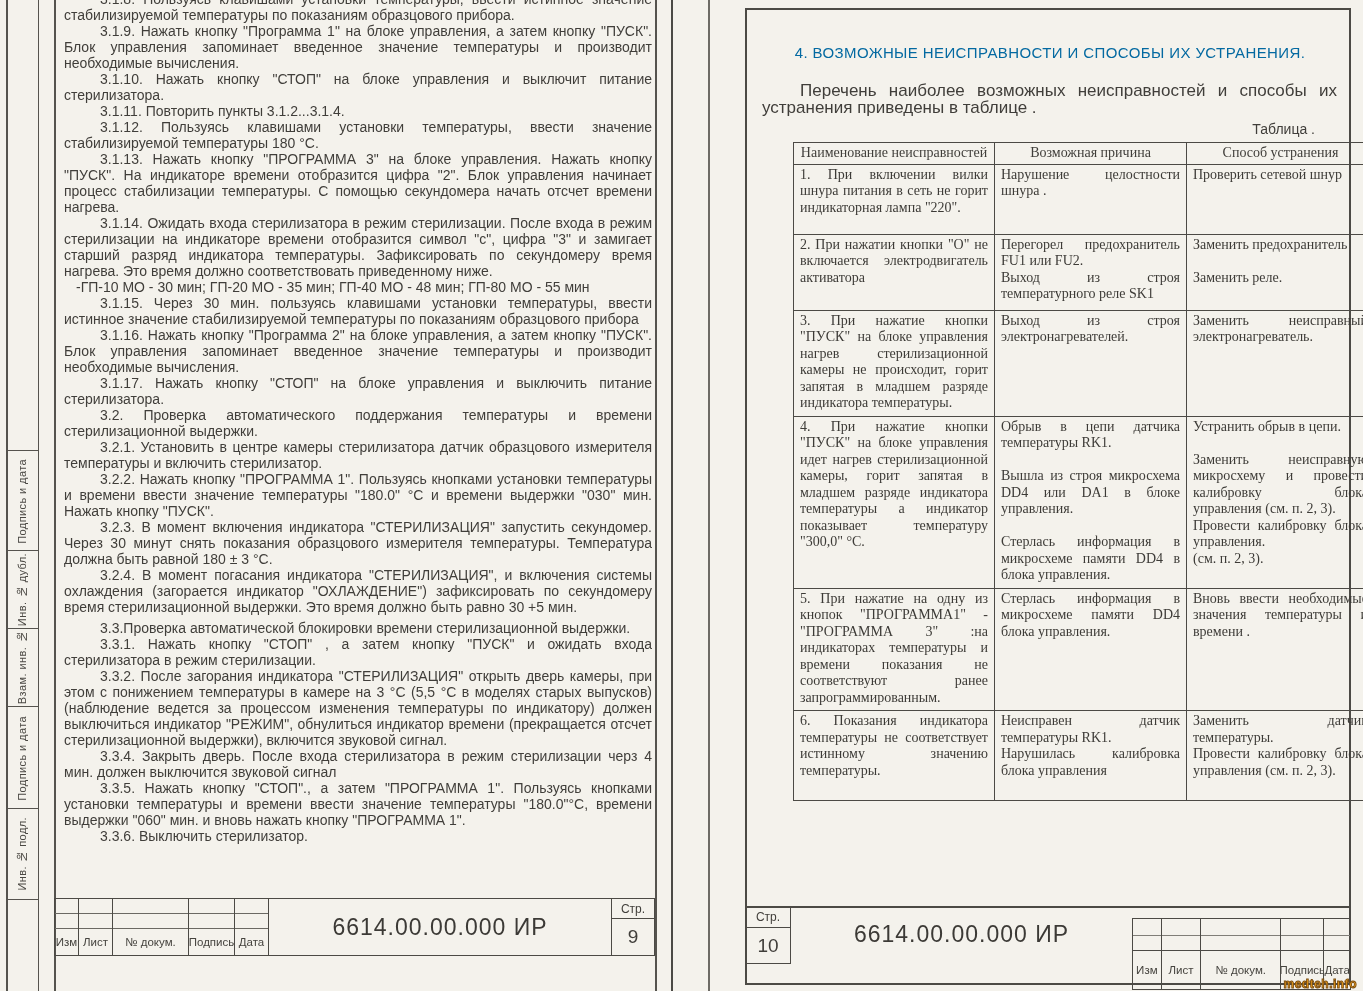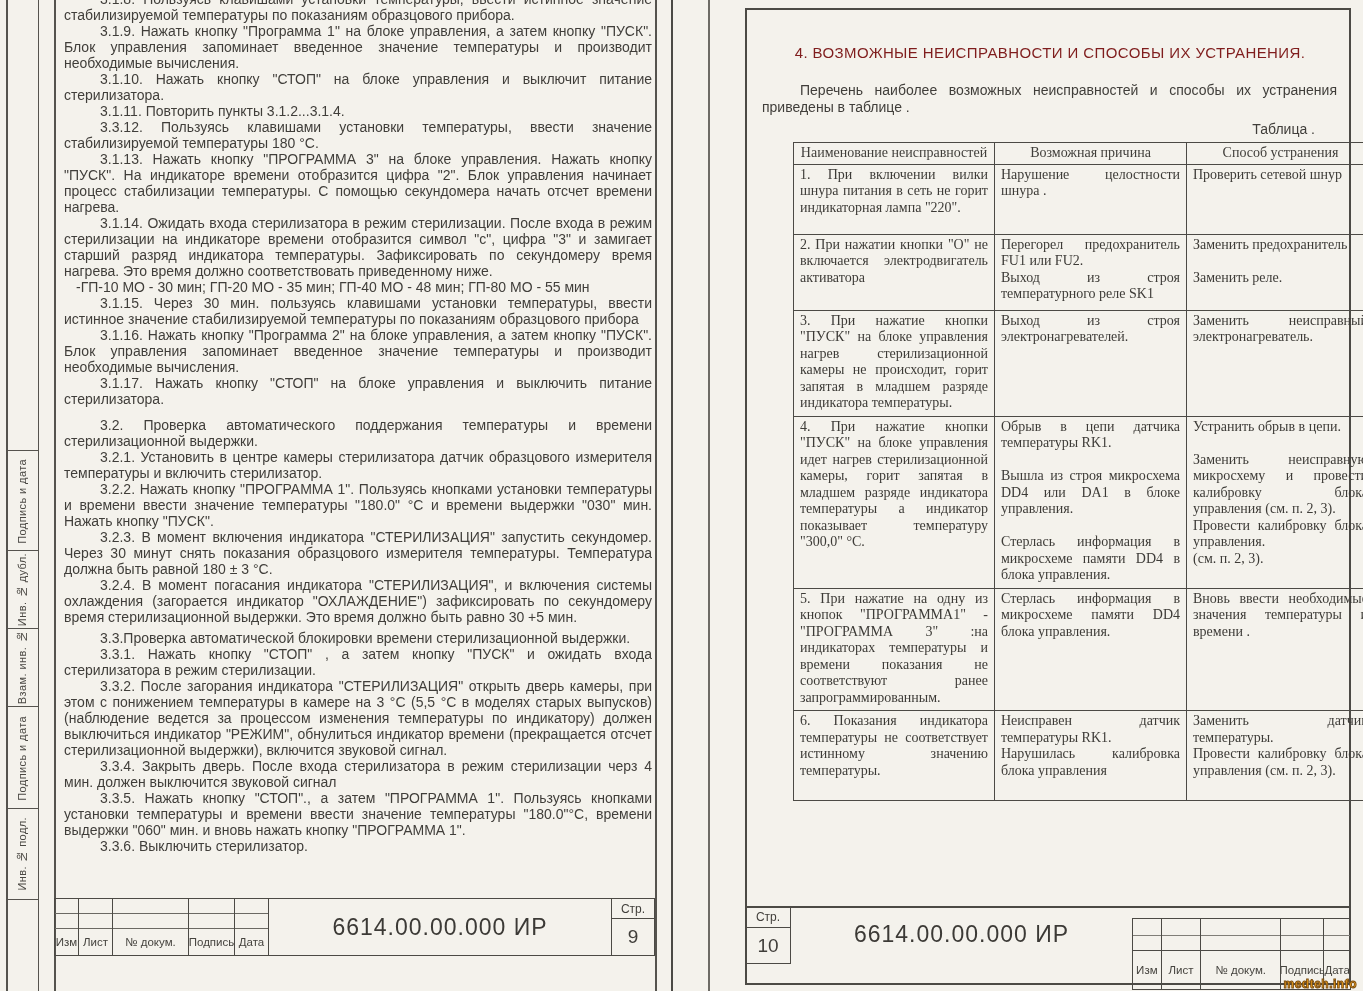--- a/index.html
+++ b/index.html
@@ -12,21 +12,21 @@
   .vline{position:absolute;top:0;bottom:0;background:#55534e;}
 
   
   .ltext{
     position:absolute;left:64px;top:0;width:588px;height:894px;overflow:hidden;
     font-size:14px;line-height:16px;text-align:justify;
   }
   .ltext p{margin:0;text-indent:36px;}
   .ltext p.first{margin-top:-9px;}
   .ltext p.flush{text-indent:12px;text-align:left;}
-  .ltext p.gap{margin-top:10px;}
+  .ltext p.gap{}
   .ltext p.gap-sm{margin-top:5px;}
 
   .mbox{position:absolute;left:6px;width:32px;border-top:1.5px solid #55534e;
         display:flex;align-items:center;justify-content:center;}
   .mbox span{writing-mode:vertical-rl;transform:rotate(180deg);
         font-size:11px;letter-spacing:.4px;color:#4a4843;white-space:nowrap;}
 
   .stamp-l{position:absolute;left:54px;top:898px;width:601px;height:58px;
         border:1.6px solid #4c4a45;display:flex;box-sizing:border-box;background:transparent;}
   .scol{display:flex;flex-direction:column;border-right:1.4px solid #4c4a45;box-sizing:border-box;}
@@ -37,22 +37,22 @@
         border-right:1.4px solid #4c4a45;font-size:23px;letter-spacing:1px;color:#3c3a36;}
   .strbox{width:42px;display:flex;flex-direction:column;box-sizing:border-box;}
   .strbox .cap{height:19px;border-bottom:1.2px solid #4c4a45;display:flex;align-items:center;
         justify-content:center;font-size:12px;}
   .strbox .num{flex:1;display:flex;align-items:center;justify-content:center;font-size:19px;}
 
   
   .rframe{position:absolute;left:745px;top:8px;width:606px;height:977px;
         border:2px solid #4c4a45;box-sizing:border-box;}
   .rtitle{position:absolute;left:770px;width:560px;top:44px;text-align:center;
-        font-size:15px;letter-spacing:.4px;color:#7f1d1d;}
-  .rintro{position:absolute;left:762px;width:575px;top:82px;font-size:14px;line-height:17px;
+        font-size:15px;letter-spacing:.4px;color:#0369a1;}
+  .rintro{position:absolute;left:762px;width:575px;top:82px;font-size:17px;line-height:17px;
         text-align:justify;text-indent:38px;}
   .rcap{position:absolute;right:48px;top:121px;font-size:14px;}
 
   table.flt{position:absolute;left:793px;top:142px;width:581px;border-collapse:collapse;
         table-layout:fixed;font-size:14px;line-height:16.5px;font-family:Liberation Serif, serif;}
   table.flt th,table.flt td{border:1.5px solid #4c4a45;vertical-align:top;
         padding:2px 6px 4px 6px;box-sizing:border-box;}
   table.flt th{font-weight:normal;text-align:center;padding:2px 4px;height:20px;}
   table.flt td{white-space:pre-line;text-align:justify;color:#3d3b37;}
 
@@ -100,21 +100,21 @@
   </div>
   <div class="mbox" style="top:808px;height:90px;border-bottom:1.5px solid #55534e;">
     <span>Инв. № подл.</span>
   </div>
 
   <div class="ltext">
     <p class="first">3.1.8.  Пользуясь клавишами установки температуры, ввести истинное значение стабилизируемой температуры по показаниям образцового прибора.</p>
     <p>3.1.9.   Нажать кнопку "Программа 1" на блоке управления, а затем кнопку "ПУСК". Блок управления запоминает введенное значение температуры и производит необходимые вычисления.</p>
     <p>3.1.10.  Нажать кнопку "СТОП" на блоке управления и выключит питание стерилизатора.</p>
     <p>3.1.11.  Повторить пункты 3.1.2...3.1.4.</p>
-    <p>3.3.12.  Пользуясь клавишами установки температуры, ввести значение стабилизируемой температуры 180 °С.</p>
+    <p>3.1.12.  Пользуясь клавишами установки температуры, ввести значение стабилизируемой температуры 180 °С.</p>
     <p>3.1.13.  Нажать кнопку "ПРОГРАММА 3" на блоке управления. Нажать кнопку "ПУСК". На индикаторе времени отобразится цифра "2". Блок управления начинает процесс стабилизации температуры. С помощью секундомера начать отсчет времени нагрева.</p>
     <p>3.1.14.  Ожидать входа стерилизатора в режим стерилизации. После входа в режим стерилизации на индикаторе времени отобразится символ "с", цифра "3" и замигает старший разряд индикатора температуры. Зафиксировать по секундомеру время нагрева. Это время должно соответствовать приведенному ниже.</p>
     <p class="flush">-ГП-10 МО   - 30 мин; ГП-20 МО  - 35 мин; ГП-40 МО  - 48 мин; ГП-80 МО  - 55 мин</p>
     <p>3.1.15. Через 30 мин. пользуясь клавишами установки температуры, ввести истинное значение стабилизируемой температуры по показаниям образцового прибора</p>
     <p>3.1.16.   Нажать кнопку "Программа 2" на блоке управления, а затем кнопку "ПУСК". Блок управления запоминает введенное значение температуры и производит необходимые вычисления.</p>
     <p>3.1.17.  Нажать кнопку "СТОП" на блоке управления и выключить питание стерилизатора.</p>
     <p class="gap">3.2.  Проверка автоматического поддержания температуры и времени стерилизационной выдержки.</p>
     <p>3.2.1.   Установить в центре камеры стерилизатора датчик образцового измерителя температуры и включить стерилизатор.</p>
     <p>3.2.2.   Нажать кнопку "ПРОГРАММА 1". Пользуясь кнопками установки температуры и времени ввести значение температуры "180.0" °С и времени выдержки "030" мин. Нажать кнопку "ПУСК".</p>
     <p>3.2.3.   В момент включения индикатора "СТЕРИЛИЗАЦИЯ" запустить секундомер. Через 30 минут снять показания образцового измерителя температуры. Температура должна быть равной   180 ± 3 °С.</p>

